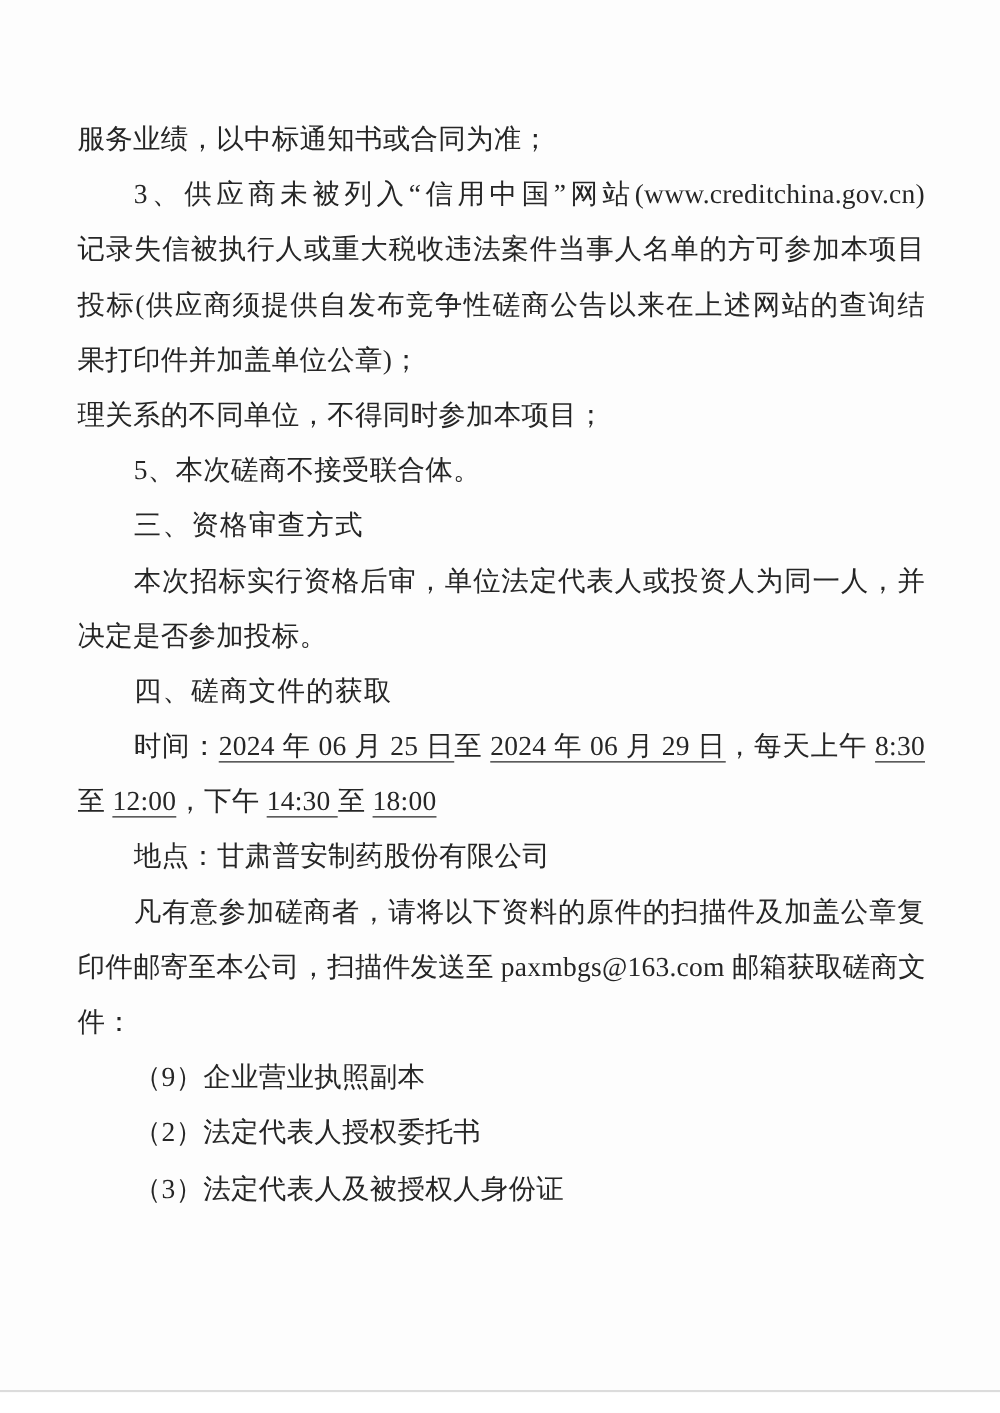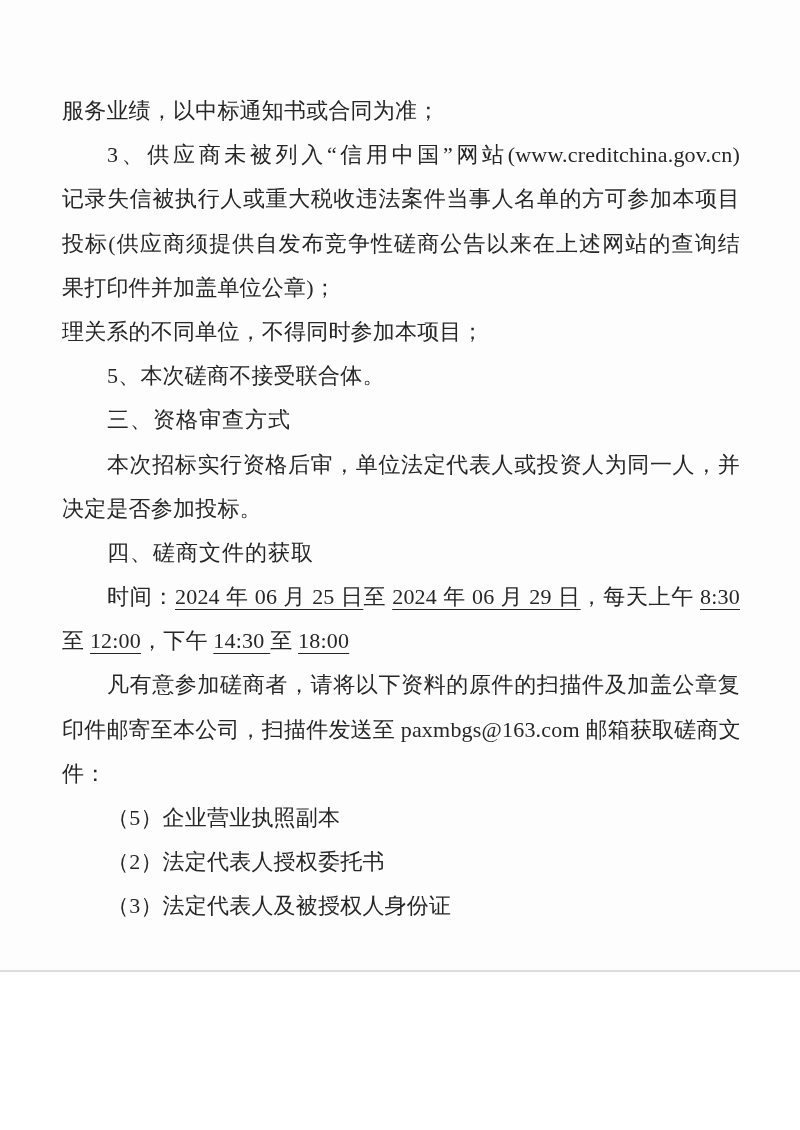--- a/index.html
+++ b/index.html
@@ -6,21 +6,21 @@
     margin: 0;
     padding: 0;
   }
   body {
     background: #ffffff;
     font-family: "Liberation Serif", "DejaVu Serif", serif;
   }
   .page {
     position: relative;
     width: 800px;
-    height: 972px;
+    height: 1114px;
     background: #fdfdfd;
     box-sizing: border-box;
     padding: 89px 60px 0 62px;
     color: #262626;
     font-size: 22px;
     overflow: hidden;
   }
   .line {
     line-height: 44.2px;
     height: 44.2px;
@@ -77,23 +77,24 @@
   <div class="line indent bold">四、磋商文件的获取</div>
 
   <div class="line indent full">
     <span>时间：</span><span class="u">2024 年 06 月 25 日</span><span>至 </span><span class="u">2024 年 06 月 29 日</span><span>，每天上午 </span><span class="u">8:30</span>
   </div>
 
   <div class="line">
     <span>至 </span><span class="u">12:00</span><span>，下午 </span><span class="u">14:30 </span><span>至 </span><span class="u">18:00</span>
   </div>
 
+  <div class="line indent">地点：甘肃普安制药股份有限公司</div>
 
   <div class="line indent full">凡有意参加磋商者，请将以下资料的原件的扫描件及加盖公章复</div>
   <div class="line full">印件邮寄至本公司，扫描件发送至 paxmbgs@163.com 邮箱获取磋商文</div>
   <div class="line">件：</div>
 
-  <div class="line indent">（5）企业营业执照副本</div>
+  <div class="line indent">（9）企业营业执照副本</div>
   <div class="line indent">（2）法定代表人授权委托书</div>
   <div class="line indent">（3）法定代表人及被授权人身份证</div>
 
   <div class="scan-edge"></div>
 </div>
 
 </body></html>

